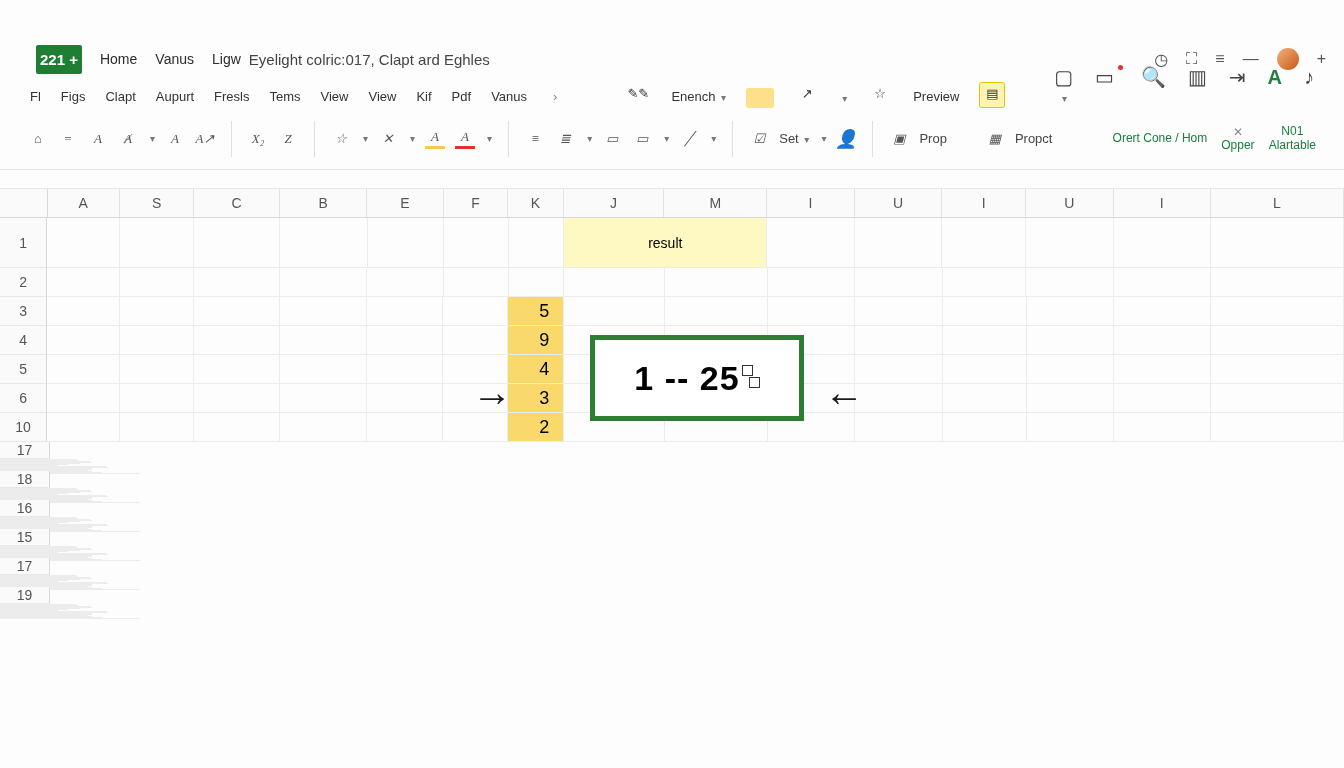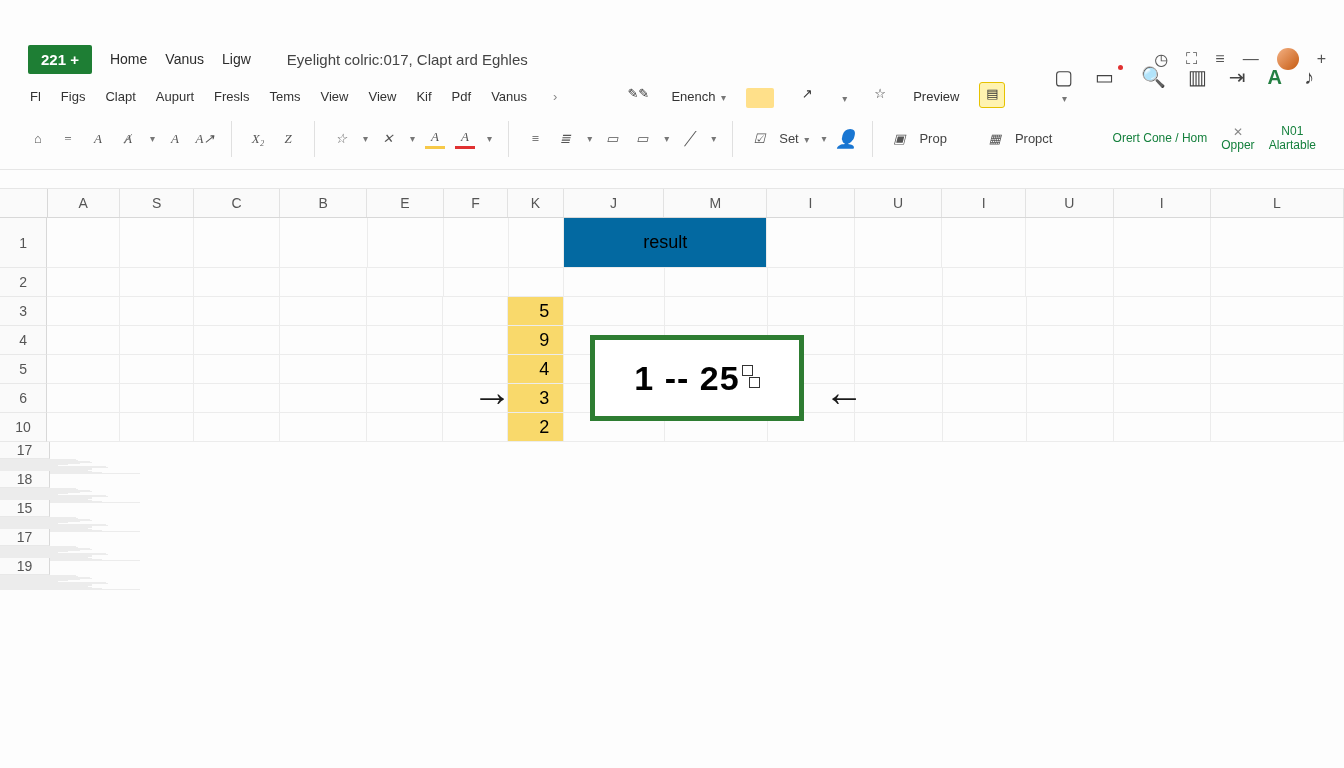--- a/index.html
+++ b/index.html
@@ -1,21 +1,21 @@
 <!DOCTYPE html>
 <html><head>
 <meta charset="utf-8">
 <style>
 * { box-sizing: border-box; margin: 0; padding: 0; font-family: 'Segoe UI', Arial, sans-serif; }
 body { background: #fdfdfd; width: 1344px; height: 768px; overflow: hidden; position: relative; }
 
 .title-bar { height: 42px; display: flex; align-items: center; padding: 0 6px; margin-top: 38px; }
-.app-badge { background: #1e7e34; color: #fff; padding: 6px 13px; font-size: 15px; font-weight: 600; border-radius: 2px; margin-right: 18px; margin-left: 22px; }
+.app-badge { background: #1e7e34; color: #fff; padding: 6px 4px; font-size: 15px; font-weight: 600; border-radius: 2px; margin-right: 18px; margin-left: 30px; }
 .title-menu { display: flex; gap: 18px; font-size: 14px; color: #2b2b2b; }
-.doc-title { margin-left: 36px; font-size: 15px; color: #444; }
+.doc-title { margin-left: 8px; font-size: 15px; color: #444; }
 .win-controls { margin-left: auto; display: flex; align-items: center; gap: 18px; margin-right: 12px; }
 .win-controls span { color: #555; font-size: 16px; }
 .avatar { width: 22px; height: 22px; border-radius: 50%; background: linear-gradient(135deg,#f4b183,#c55a11); }
 
 .ribbon { height: 90px; border-bottom: 1px solid #e6e6e6; display: flex; flex-direction: column; }
 .tabs { height: 28px; display: flex; align-items: flex-end; gap: 20px; padding: 0 30px; font-size: 13px; color: #333; }
 .tabs span { padding-bottom: 4px; }
 .tabs .more { margin-left: 6px; color: #888; }
 .tools { flex: 1; display: flex; align-items: center; padding: 4px 28px; gap: 10px; font-size: 13px; color: #444; }
 .tools .sep { width: 1px; height: 36px; background: #e0e0e0; margin: 0 6px; }
@@ -34,21 +34,21 @@
 .corner { width:50px; border-right:1px solid #d8d8d8; }
 .ch { border-right:1px solid #e2e2e2; display:flex; align-items:center; justify-content:center; font-size:14px; color:#555; }
 .rows { display:flex; flex-direction:column; }
 .row { display:flex; height:29px; }
 .rh { width:50px; border-right:1px solid #d8d8d8; border-bottom:1px solid #e8e8e8; display:flex; align-items:center; justify-content:center; font-size:14px; color:#555; background:#fafafa; }
 .cell { border-right:1px solid #ececec; border-bottom:1px solid #ececec; display:flex; align-items:center; padding:0 6px; font-size:15px; }
 
 
 .wA{width:76px}.wS{width:78px}.wC{width:90px}.wB{width:92px}.wE{width:80px}.wF{width:68px}.wK{width:58px}.wJ{width:106px}.wM{width:108px}.wI{width:92px}.wU{width:92px}.wI2{width:88px}.wU2{width:92px}.wI3{width:102px}.wL{width:140px}
 
-.hdr-yellow { background:#0369a1; font-size:18px; justify-content:center;text-align:right; }
+.hdr-yellow { background:#fef9c3; font-size:14px; justify-content:center;text-align:right; }
 .val-yellow { background:#f9d96b; justify-content:flex-end; font-size:18px; padding-right:14px; }
 
 .big-result { position:absolute; left:590px; top:147px; width:214px; height:86px; border:5px solid #2e7d32; background:#fff; display:flex; align-items:center; justify-content:center; font-size:34px; font-weight:600; letter-spacing:1px; }
 .dec-sq { display:inline-block; width:11px; height:11px; border:1.5px solid #333; margin-left:2px; position:relative; top:-8px; }
 .dec-sq2 { top:4px; margin-left:-4px; }
 
 .arrow { position:absolute; font-size:40px; font-weight:700; color:#1a1a1a; }
 .arrow-left { left:472px; top:182px; }
 .arrow-right { left:824px; top:182px; }
 
@@ -360,20 +360,38 @@
           <div class="cell wJ"></div>
           <div class="cell wM"></div>
           <div class="cell wI"></div>
           <div class="cell wU"></div>
           <div class="cell wI2"></div>
           <div class="cell wU2"></div>
           <div class="cell wI3"></div>
           <div class="cell wL"></div>
         </div>
         <div class="row">
+          <div class="rh">16</div>
+          <div class="cell wA"></div>
+          <div class="cell wS"></div>
+          <div class="cell wC"></div>
+          <div class="cell wB"></div>
+          <div class="cell wE"></div>
+          <div class="cell wF"></div>
+          <div class="cell wK"></div>
+          <div class="cell wJ"></div>
+          <div class="cell wM"></div>
+          <div class="cell wI"></div>
+          <div class="cell wU"></div>
+          <div class="cell wI2"></div>
+          <div class="cell wU2"></div>
+          <div class="cell wI3"></div>
+          <div class="cell wL"></div>
+        </div>
+        <div class="row">
           <div class="rh">15</div>
           <div class="cell wA"></div>
           <div class="cell wS"></div>
           <div class="cell wC"></div>
           <div class="cell wB"></div>
           <div class="cell wE"></div>
           <div class="cell wF"></div>
           <div class="cell wK"></div>
           <div class="cell wJ"></div>
           <div class="cell wM"></div>

